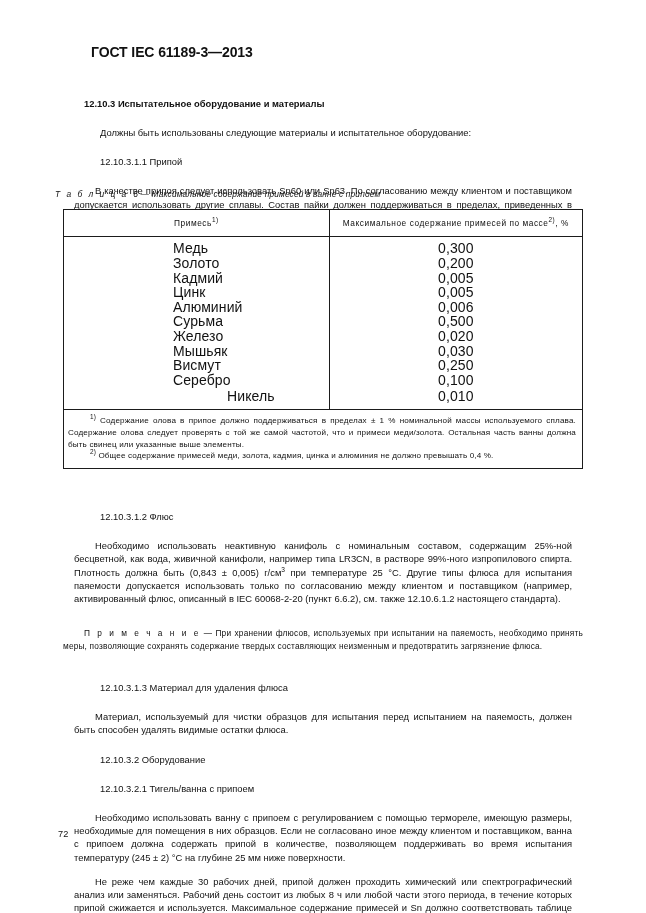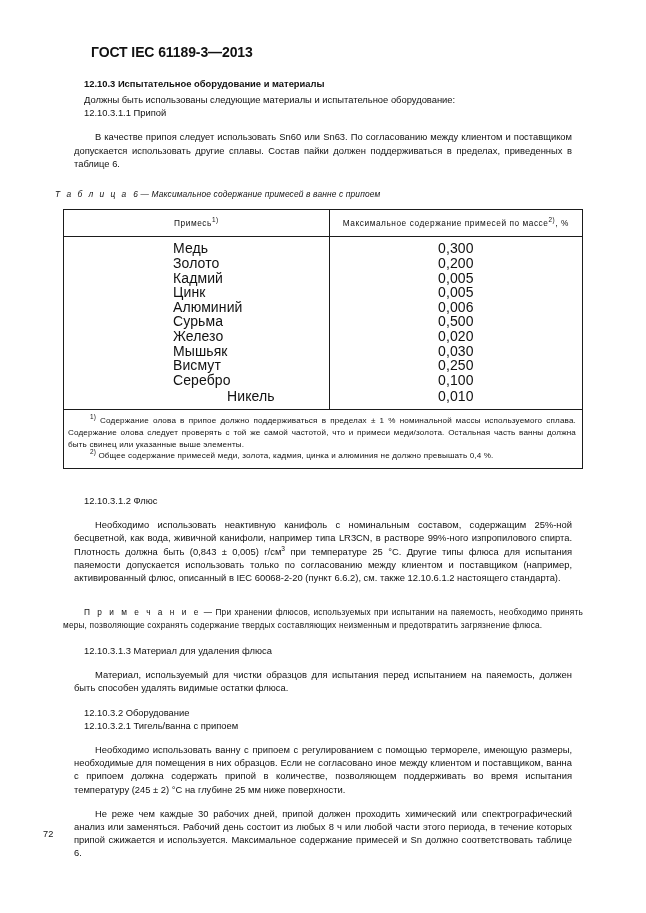--- a/index.html
+++ b/index.html
@@ -33,21 +33,21 @@
     font-weight: bold;
     letter-spacing: -0.1px;
     white-space: nowrap;
     padding-left: 36px;
   }
 
   
   .content {
     position: absolute;
     left: 63px;
-    top: 77px;
+    top: 97px;
     width: 520px;
   }
 
   .h-sec {
     font-size: 9.4px;
     font-weight: bold;
     margin: 0 0 3px 0;
     text-indent: 21px;
     line-height: 13px;
   }
@@ -57,21 +57,21 @@
     line-height: 13.2px;
     margin: 11px;
     text-align: justify;
     text-indent: 21px;
     hyphens: manual;
   }
 
   .p-sub {
     font-size: 9.4px;
     line-height: 13.2px;
-    margin: 0;
+    margin: 16px;
     text-indent: 21px;
   }
 
   .p-note {
     font-size: 8.3px;
     line-height: 12.4px;
     margin: 0;
     text-align: justify;
     text-indent: 21px;
     letter-spacing: 0.18px;
@@ -166,21 +166,21 @@
   .content-lower {
     position: absolute;
     left: 63px;
     top: 494px;
     width: 520px;
   }
 
   
   .folio {
     position: absolute;
-    left: 43px;
+    left: 58px;
     top: 829px;
     font-size: 9.2px;
     letter-spacing: 0.2px;
   }
 </style>
 </head>
 <body>
 
 <div class="page">
 

